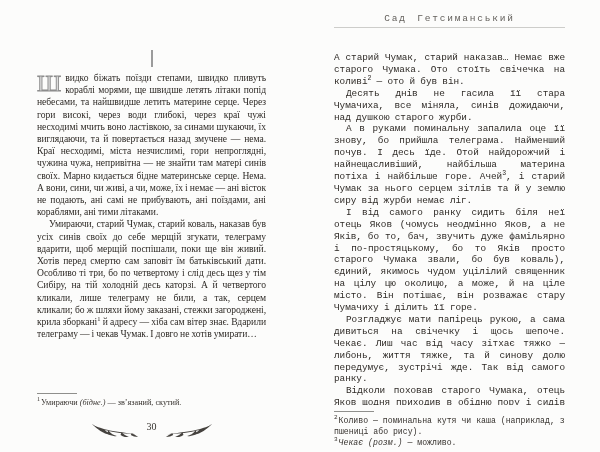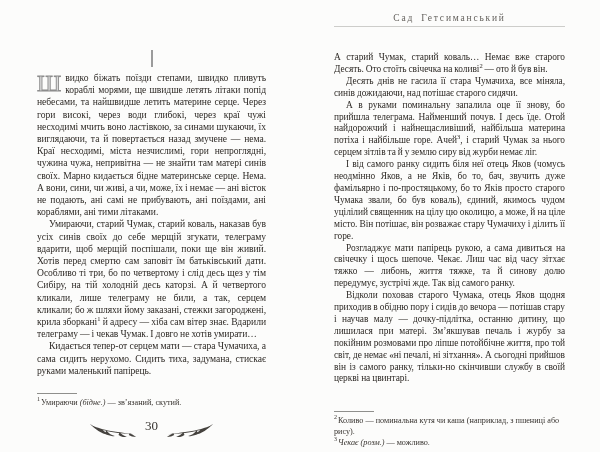--- a/index.html
+++ b/index.html
@@ -5,21 +5,21 @@
   html,body{margin:0;padding:0;background:#ffffff;}
   .spread{
     position:relative;width:600px;height:452px;overflow:hidden;
     background:#fcfcfb;
     font-family:"Liberation Serif","DejaVu Serif",serif;
     color:#2e2a26;
     display:flex;
   }
   .page{position:relative;width:300px;height:452px;box-sizing:border-box;display:flex;flex-direction:column;}
   .page-left{padding:0 34px 0 37px;}
-  .page-right{padding:0 35px 0 34px;}
+  .page-right{padding:0 35px 0 34px;font-family:Liberation Mono, monospace;}
 
   
   .top-spacer{height:72px;flex:0 0 auto;position:relative;}
   .section-divider{position:absolute;left:50%;bottom:5px;width:2px;height:17px;background:#9b9b9b;transform:translateX(-50%);}
 
   
   .head-block{flex:0 0 auto;padding-top:13px;height:29px;}
   .running-head{
     text-align:center;font-size:9.5px;letter-spacing:1.8px;word-spacing:3px;
     color:#63605c;
@@ -47,37 +47,36 @@
   }
 
   
   .footnotes{flex:0 0 auto;padding:6px 0 4px 0;}
   .fn-rule{width:40px;border-top:1px solid #8f8f8c;margin-bottom:3px;}
   .fn{font-size:8.2px;line-height:11px;margin:0;color:#37332f;}
   .fn sup{font-size:6px;vertical-align:super;line-height:0;margin-right:1px;}
 
   
   .footer{flex:0 0 auto;height:34px;display:flex;align-items:center;justify-content:center;padding-bottom:6px;}
-  .pageno{font-size:13px;color:#35322e;padding:0 7px;position:relative;top:-3px;}
+  .pageno{font-size:10px;color:#35322e;padding:0 7px;position:relative;top:-3px;}
   .flourish{width:50px;height:15px;display:block;}
   .flourish.mirror{transform:scaleX(-1);}
 </style>
 </head>
 <body>
 
 <div class="spread">
 
   <section class="page page-left">
     <div class="top-spacer">
       <div class="section-divider"></div>
     </div>
     <div class="body">
         <p class="para"><span class="dropcap">Ш</span><span>видко біжать поїзди степами, швидко пливуть кораблі морями, ще швидше летять літаки попід небесами, та найшвидше летить материне серце. Через гори високі, через води глибокі, через краї чужі несходимі мчить воно ластівкою, за синами шукаючи, їх виглядаючи, та й повертається назад змучене — нема. Краї несходимі, міста незчислимі, гори непроглядні, чужина чужа, непривітна — не знайти там матері синів своїх. Марно кидається бідне материнське серце. Нема. А вони, сини, чи живі, а чи, може, їх і немає — ані вісток не подають, ані самі не прибувають, ані поїздами, ані кораблями, ані тими літаками.</span></p>
         <p class="para"><span>Умираючи, старий Чумак, старий коваль, наказав був усіх синів своїх до себе мерщій згукати, телеграму вдарити, щоб мерщій поспішали, поки ще він живий. Хотів перед смертю сам заповіт їм батьківський дати. Особливо ті три, бо по четвертому і слід десь щез у тім Сибіру, на тій холодній десь каторзі. А й четвертого кликали, лише телеграму не били, а так, серцем кликали; бо ж шляхи йому заказані, стежки загороджені, крила зборкані</span><sup class="fnref">1</sup><span> й адресу — хіба сам вітер знає. Вдарили телеграму — і чекав Чумак. І довго не хотів умирати…</span></p>
-        <p class="para"><span>Кидається тепер-от серцем мати — стара Чумачиха, а сама сидить нерухомо. Сидить тиха, задумана, стискає руками маленький папірець.</span></p>
       </div>
     <div class="footnotes">
       <div class="fn-rule"></div>
     <p class="fn"><sup>1</sup><span>Умираючи </span><span class="it">(бідне.)</span><span> — зв’язаний, скутий.</span></p>
       </div>
     <div class="footer">
       <svg class="flourish" viewBox="0 0 54 16" aria-hidden="true">
         <path fill="#45423e" d="M2 2 C10 7 22 10 51 13 C38 12.5 26 11.5 16 8.5 L22 14 C14 12 8 8 2 2 Z"></path>
         <path fill="#45423e" d="M20 9 q4 5 9 6 q-6 1 -11 -3 z"></path>
         <path fill="#45423e" d="M34 11 q4 4 8 5 q-5 1 -9 -2 z"></path>
@@ -93,22 +92,22 @@
     </div>
   </section>
 
   <section class="page page-right">
     <div class="head-block">
       <div class="running-head">Сад Гетсиманський</div>
       <div class="head-rule"></div>
     </div>
     <div class="body-gap"></div>
     <div class="body">
-        <p class="para"><span>А старий Чумак, старий коваль… Немає вже старого Десять. Ото стоїть свічечка на коливі</span><sup class="fnref">2</sup><span> — ото й був він.</span></p>
-        <p class="para"><span>Десять днів не гасила її стара Чумачиха, все міняла, синів дожидаючи, над потішає старого сидячи.</span></p>
+        <p class="para"><span>А старий Чумак, старий наказав… Немає вже старого Чумака. Ото стоїть свічечка на коливі</span><sup class="fnref">2</sup><span> — ото й був він.</span></p>
+        <p class="para"><span>Десять днів не гасила її стара Чумачиха, все міняла, синів дожидаючи, над душкою старого журби.</span></p>
         <p class="para"><span>А в руками поминальну запалила оце її знову, бо прийшла телеграма. Найменший почув. І десь їде. Отой найдорожчий і найнещасливіший, найбільша материна потіха і найбільше горе. Ачей</span><sup class="fnref">3</sup><span>, і старий Чумак за нього серцем зітлів та й у землю сиру від журби немає ліг.</span></p>
         <p class="para"><span>І від самого ранку сидить біля неї отець Яков (чомусь неодмінно Яков, а не Яків, бо то, бач, звучить дуже фамільярно і по-простяцькому, бо то Яків просто старого Чумака звали, бо був коваль), єдиний, якимось чудом уцілілий священник на цілу цю околицю, а може, й на ціле місто. Він потішає, він розважає стару Чумачиху і ділить її горе.</span></p>
         <p class="para"><span>Розгладжує мати папірець рукою, а сама дивиться на свічечку і щось шепоче. Чекає. Лиш час від часу зітхає тяжко — либонь, життя тяжке, та й синову долю передумує, зустрічі жде. Так від самого ранку.</span></p>
         <p class="para"><span>Відколи поховав старого Чумака, отець Яков щодня приходив в обідню пору і сидів до вечора — потішав стару і научав малу — дочку-підлітка, останню дитину, що лишилася при матері. Зм’якшував печаль і журбу за покійним розмовами про ліпше потойбічне життя, про той світ, де немає «ні печалі, ні зітхання». А сьогодні прийшов він із самого ранку, тільки-но скінчивши службу в своїй церкві на цвинтарі.</span></p>
       </div>
     <div class="footnotes">
       <div class="fn-rule"></div>
     <p class="fn"><sup>2</sup><span>Коливо — поминальна кутя чи каша (наприклад, з пшениці або рису).</span></p>
         <p class="fn"><sup>3</sup><span class="it">Чекає (розм.)</span><span> — можливо.</span></p>
       </div>

